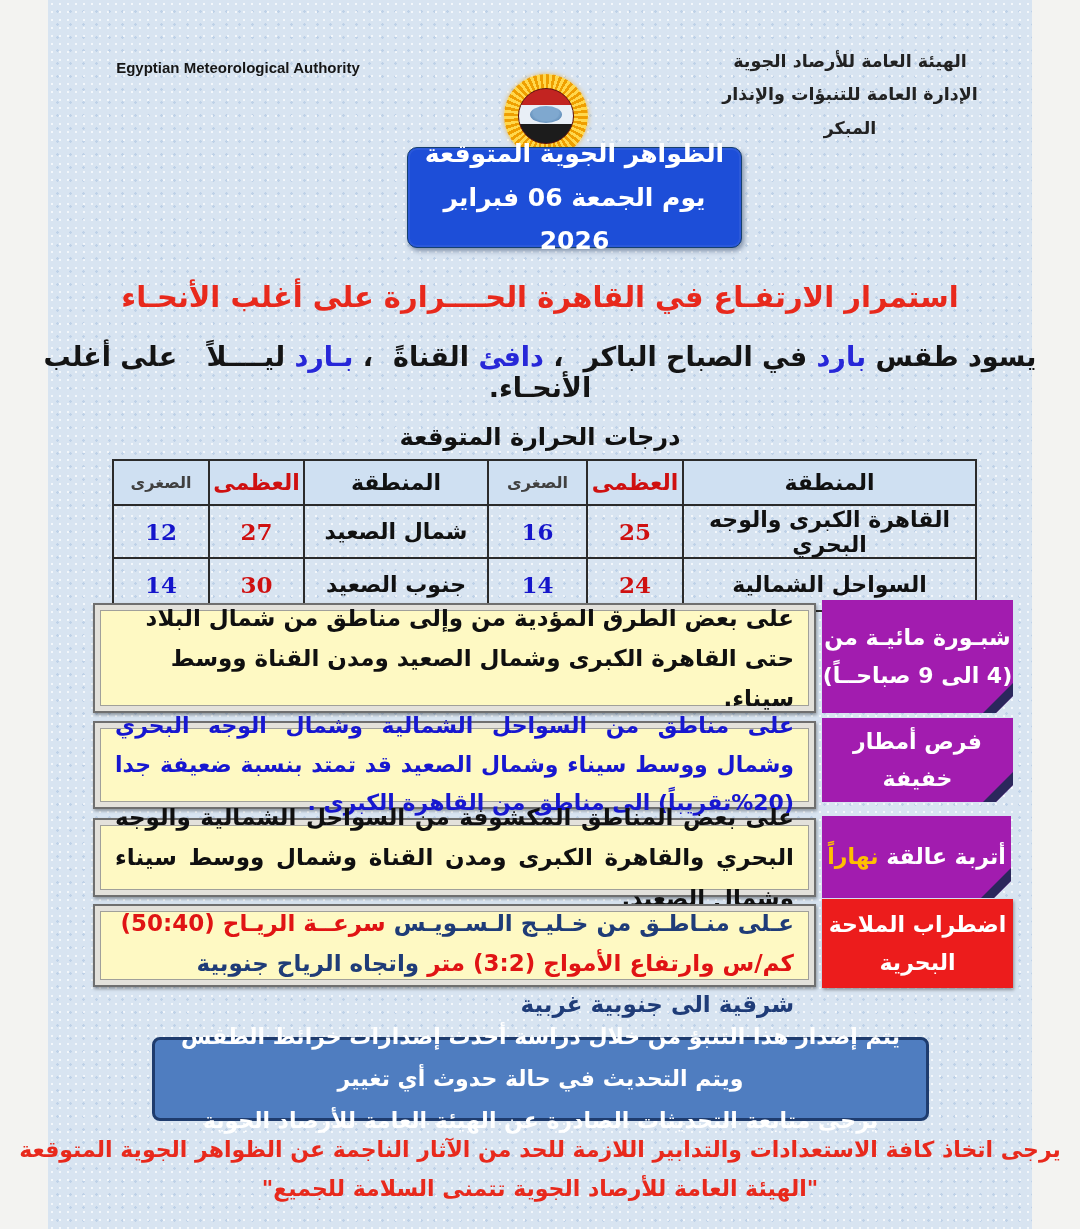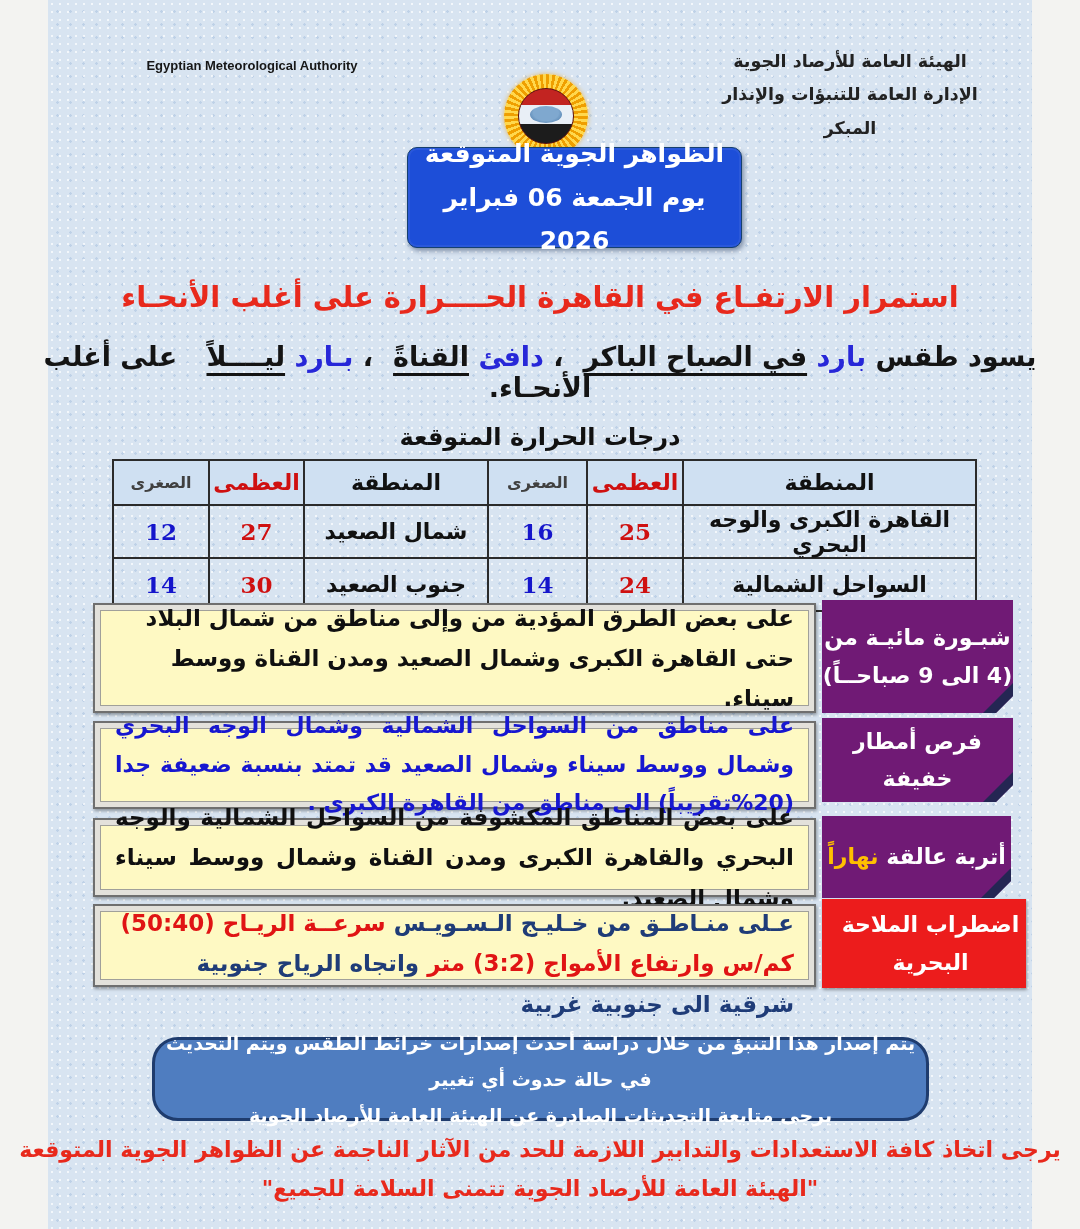--- a/index.html
+++ b/index.html
@@ -12,22 +12,22 @@
     position:absolute;left:48px;top:0;width:984px;height:1229px;
     background-color:#d8e4f1;
     background-image:
       radial-gradient(rgba(255,255,255,0.7) 1px, rgba(255,255,255,0) 1.5px),
       radial-gradient(rgba(150,180,215,0.40) 1px, rgba(150,180,215,0) 1.5px);
     background-size:8px 8px, 13px 13px;
     background-position:0 0, 3px 5px;
   }
   .abs{position:absolute;}
   
-  .org-en{left:92px;top:55px;width:320px;text-align:center;font-weight:bold;
-    font-size:13px;color:#161616;line-height:1.7;font-family:"Liberation Sans", sans-serif;}
+  .org-en{left:78px;top:55px;width:320px;text-align:center;font-weight:bold;
+    font-size:15px;color:#161616;line-height:1.7;font-family:"Liberation Sans", sans-serif;}
   .org-ar{left:700px;top:45px;width:300px;text-align:center;font-weight:bold;
     font-size:17.5px;color:#222;line-height:1.9;direction:rtl;}
   .logo{left:504px;top:74px;width:84px;height:84px;border-radius:50%;
     background:repeating-conic-gradient(#ef9f00 0deg 4.5deg, #ffd84d 4.5deg 9deg);
     box-shadow:0 0 5px rgba(239,159,0,.6);
     display:flex;align-items:center;justify-content:center;}
   .logo-core{width:54px;height:54px;border-radius:50%;overflow:hidden;position:relative;
     border:1px solid #5a1010;
     background:linear-gradient(to bottom,#c22421 0 30%, #e9eff6 30% 64%, #1c1c1c 64% 100%);}
   .logo-cloud{position:absolute;left:11px;top:17px;width:32px;height:17px;border-radius:50%;
@@ -37,21 +37,21 @@
     border-radius:10px;border:1px solid #16406f;
     box-shadow:2px 3px 5px rgba(20,40,80,.45), inset 0 0 0 2px rgba(255,255,255,.06);
     color:#fff;font-weight:bold;font-size:25px;text-align:center;direction:rtl;
     display:flex;flex-direction:column;justify-content:center;line-height:1.75;}
   
   .headline{left:0;top:280px;width:1080px;text-align:center;direction:rtl;
     color:#e8291c;font-weight:bold;font-size:29px;}
   .summary{left:0;top:341px;width:1080px;text-align:center;direction:rtl;
     color:#141414;font-weight:bold;font-size:27px;}
   .w-blue{color:#2727d8;}
-  .u{text-decoration:underline;text-decoration-thickness:2.5px;text-underline-offset:7px;margin-left:20px;}
+  .u{text-decoration-thickness:2.5px;text-underline-offset:7px;margin-left:20px;}
   
   .temps-title{left:0;top:423px;width:1080px;text-align:center;direction:rtl;
     font-weight:bold;font-size:24px;color:#111;}
   table.temps{left:112px;top:459px;width:863px;border-collapse:collapse;direction:rtl;
     position:absolute;table-layout:fixed;}
   table.temps th,table.temps td{border:2px solid #2b2b2b;font-weight:bold;
     text-align:center;vertical-align:middle;padding:0;}
   table.temps thead tr{height:45px;background:#cfe0f2;}
   table.temps tbody tr{height:53px;}
   .h-region{font-size:22px;color:#111;}
@@ -64,32 +64,32 @@
   .panel{background:#fef9c3;border:2px solid #6f6f6f;box-sizing:border-box;
     box-shadow:inset 0 0 0 5px #e3e1db, inset 0 0 0 6px #a0a09a, 1px 2px 3px rgba(0,0,0,.35);
     direction:rtl;text-align:right;font-weight:bold;display:flex;align-items:center;
     padding:4px 20px;}
   .panel .txt{width:100%;line-height:1.75;}
   .fog-text{font-size:23px;color:#101010;}
   .rain-text{font-size:22px;color:#1717d0;text-align:justify;text-align-last:right;}
   .dust-text{font-size:23px;color:#101010;text-align:justify;text-align-last:right;}
   .marine-text{font-size:23px;color:#1f3c78;margin-top:36px;}
   .w-red{color:#e01414;}
-  .tag{background:#701a75;color:#fff;font-weight:bold;font-size:22px;direction:rtl;
+  .tag{background:#a21caf;color:#fff;font-weight:bold;font-size:22px;direction:rtl;
     display:flex;flex-direction:column;align-items:center;justify-content:center;
     text-align:center;line-height:1.7;
     clip-path:polygon(0 0, 100% 0, 100% calc(100% - 17px), calc(100% - 17px) 100%, 0 100%);}
   .tag .fold{position:absolute;right:0;bottom:0;width:30px;height:30px;
     background:#16294d;clip-path:polygon(100% 0, 0 100%, 100% 100%);opacity:.85;}
-  .tag-red{background:#ec1c1c;clip-path:none;box-shadow:1px 2px 3px rgba(0,0,0,.35);padding-left:13px;}
+  .tag-red{background:#ec1c1c;clip-path:none;box-shadow:1px 2px 3px rgba(0,0,0,.35);}
   .w-yellow{color:#ffc000;}
   
   .notes{left:152px;top:1037px;width:777px;height:84px;background:#4f7dc0;
-    border:3px solid #1f3c6e;border-radius:26px;box-sizing:border-box;
-    color:#fff;font-weight:bold;font-size:19px;text-align:center;direction:rtl;
+    border:3px solid #1f3c6e;border-radius:8px;box-sizing:border-box;
+    color:#fff;font-weight:bold;font-size:22px;text-align:center;direction:rtl;
     display:flex;flex-direction:column;justify-content:center;line-height:1.9;}
   .footer-red{left:0;top:1131px;width:1080px;text-align:center;direction:rtl;
     color:#e8291c;font-weight:bold;font-size:22px;line-height:1.75;}
 </style>
 </head>
 <body>
 
 <div class="paper"></div>
 
 <div class="abs org-en">

